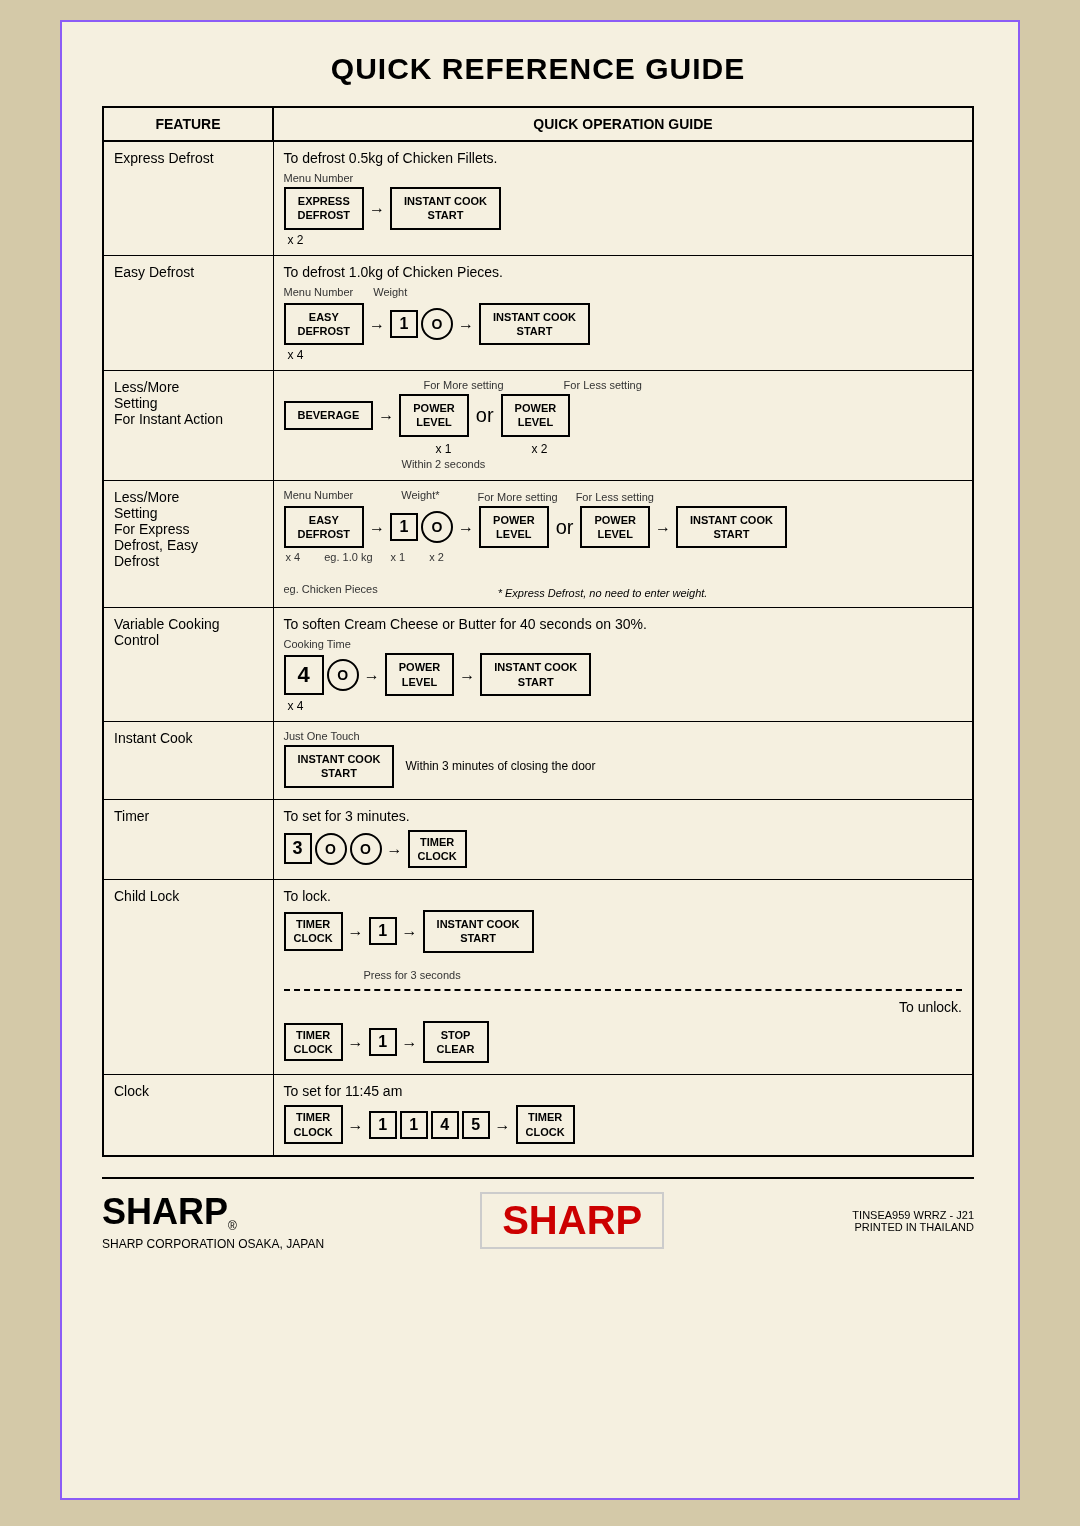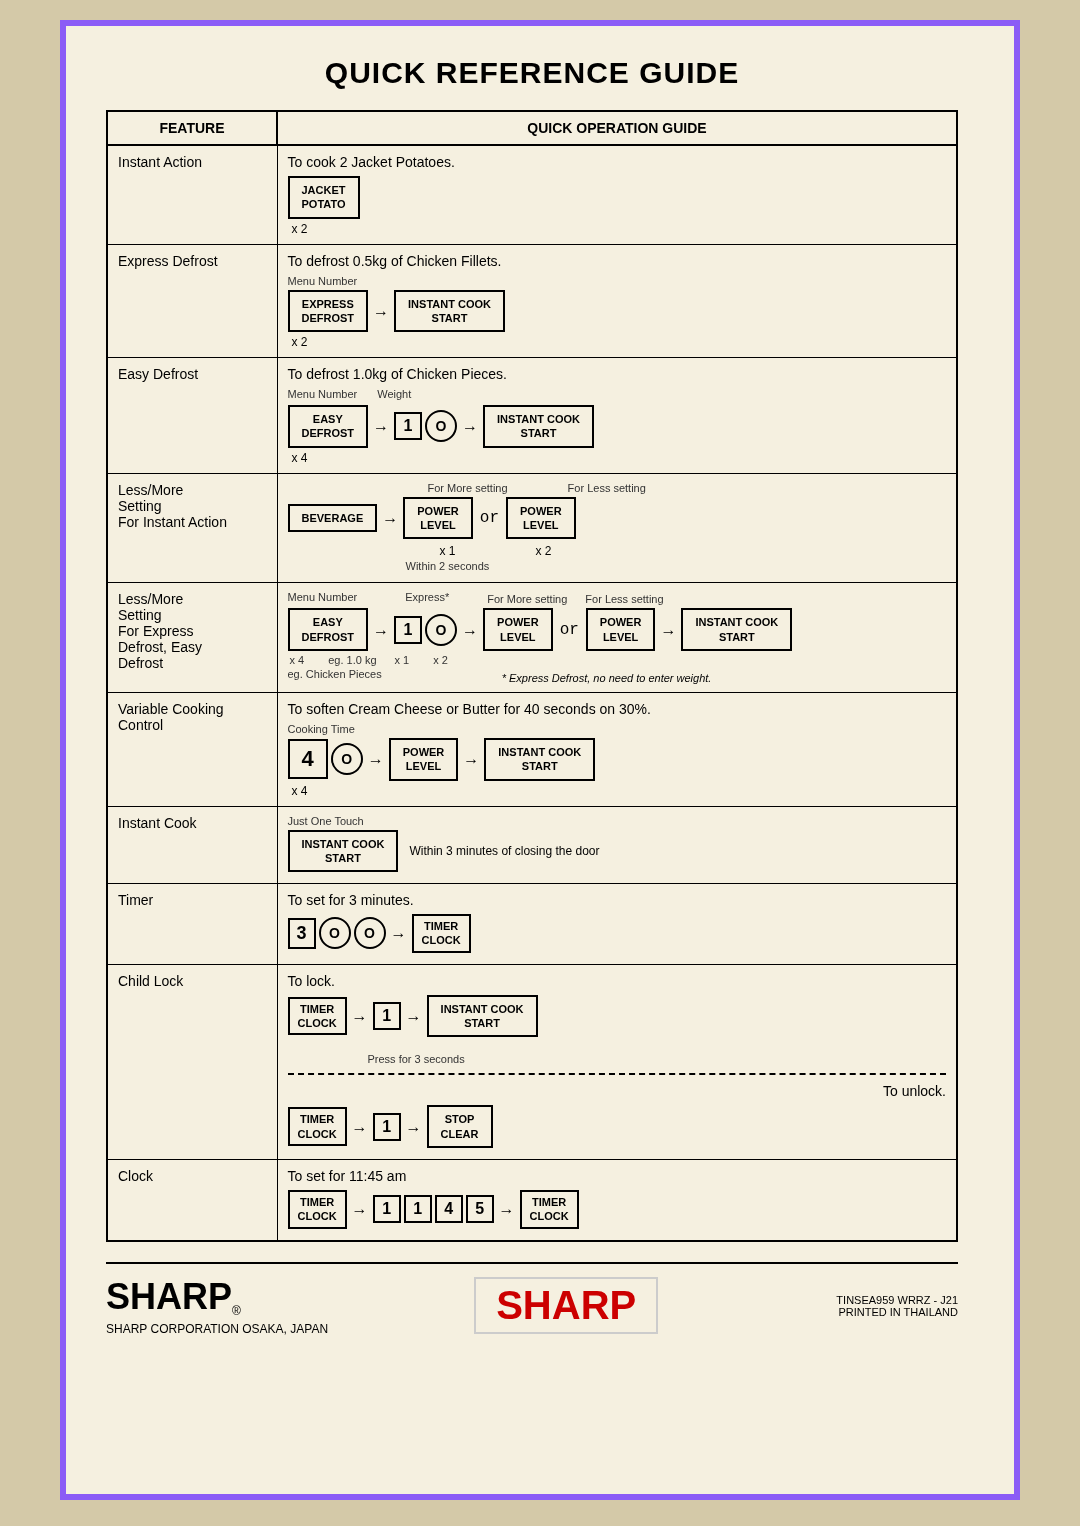--- a/index.html
+++ b/index.html
@@ -11,22 +11,22 @@
       align-items: flex-start;
       min-height: 1526px;
       font-family: Arial, sans-serif;
       padding: 20px;
     }
 
     .page {
       background-color: #f5f0e0;
       width: 960px;
       min-height: 1480px;
-      padding: 30px 56px 30px 40px;
-      border: 6px solid #8b5cf6;
+      padding: 30px 44px 30px 40px;
+      border: 2px solid #8b5cf6;
       position: relative;
     }
 
     .main-title {
       text-align: center;
       font-size: 30px;
       font-weight: 900;
       letter-spacing: 1px;
       margin-bottom: 20px;
       font-family: Arial Black, Arial, sans-serif;
@@ -121,23 +121,22 @@
       margin-top: 2px;
       margin-left: 4px;
     }
 
     .dashed-divider {
       border-top: 2px dashed #000;
       margin: 8px 0;
     }
 
     .or-text {
-      font-size: 16px;
+      font-size: 20px;
       margin: 0 4px;
-      font-family: Liberation Mono, monospace;
     }
 
     .for-setting-label {
       font-size: 11px;
       color: #333;
     }
 
     .footer {
       display: flex;
       align-items: center;
@@ -228,32 +227,20 @@
 
   <table class="guide-table">
     <thead>
       <tr>
         <th class="feature-col">FEATURE</th>
         <th class="operation-col">QUICK OPERATION GUIDE</th>
       </tr>
     </thead>
     <tbody>
 
-      <tr>
-        <td class="feature-col">
-          <span>Instant Action</span>
-        </td>
-        <td class="operation-col">
-          <div class="op-desc">To cook 2 Jacket Potatoes.</div>
-          <div class="seq-row">
-            <div class="btn-lg">JACKET<br>POTATO</div>
-          </div>
-          <div class="x-count">x 2</div>
-        </td>
-      </tr>
 
       <tr>
         <td class="feature-col">
           <span>Express Defrost</span>
         </td>
         <td class="operation-col">
           <div class="op-desc">To defrost 0.5kg of Chicken Fillets.</div>
           <div class="small-label">Menu Number</div>
           <div class="seq-row">
             <div class="btn-lg">EXPRESS<br>DEFROST</div>
@@ -310,21 +297,21 @@
         </td>
       </tr>
 
       <tr>
         <td class="feature-col">
           <span>Less/More<br>Setting<br>For Express<br>Defrost, Easy<br>Defrost</span>
         </td>
         <td class="operation-col">
           <div style="display:flex; gap:8px; margin-bottom:2px; align-items:flex-end;">
             <span class="small-label">Menu Number</span>
-            <span class="small-label" style="margin-left:40px;">Express*</span>
+            <span class="small-label" style="margin-left:40px;">Weight*</span>
             <span class="for-setting-label" style="margin-left:30px;">For More setting</span>
             <span class="for-setting-label" style="margin-left:10px;">For Less setting</span>
           </div>
           <div class="seq-row">
             <div class="btn-lg">EASY<br>DEFROST</div>
             <span class="arrow">→</span>
             <div class="num-box">1</div>
             <div class="circle-btn">O</div>
             <span class="arrow">→</span>
             <div class="btn-lg">POWER<br>LEVEL</div>
@@ -332,21 +319,21 @@
             <div class="btn-lg">POWER<br>LEVEL</div>
             <span class="arrow">→</span>
             <div class="btn-lg">INSTANT COOK<br>START</div>
           </div>
           <div style="display:flex; gap:4px; margin-top:2px; align-items:center;">
             <span class="sub-text" style="margin-left:2px;">x 4</span>
             <span class="sub-text" style="margin-left:20px;">eg. 1.0 kg</span>
             <span class="sub-text" style="margin-left:14px;">x 1</span>
             <span class="sub-text" style="margin-left:20px;">x 2</span>
           </div>
-          <div style="display:flex; margin-top:2px;">
+          <div style="display:flex; margin-top:20px;">
             <span class="sub-text">eg. Chicken Pieces</span>
             <span class="asterisk-note" style="margin-left:120px;">* Express Defrost, no need to enter weight.</span>
           </div>
         </td>
       </tr>
 
       <tr>
         <td class="feature-col">
           <span>Variable Cooking<br>Control</span>
         </td>

